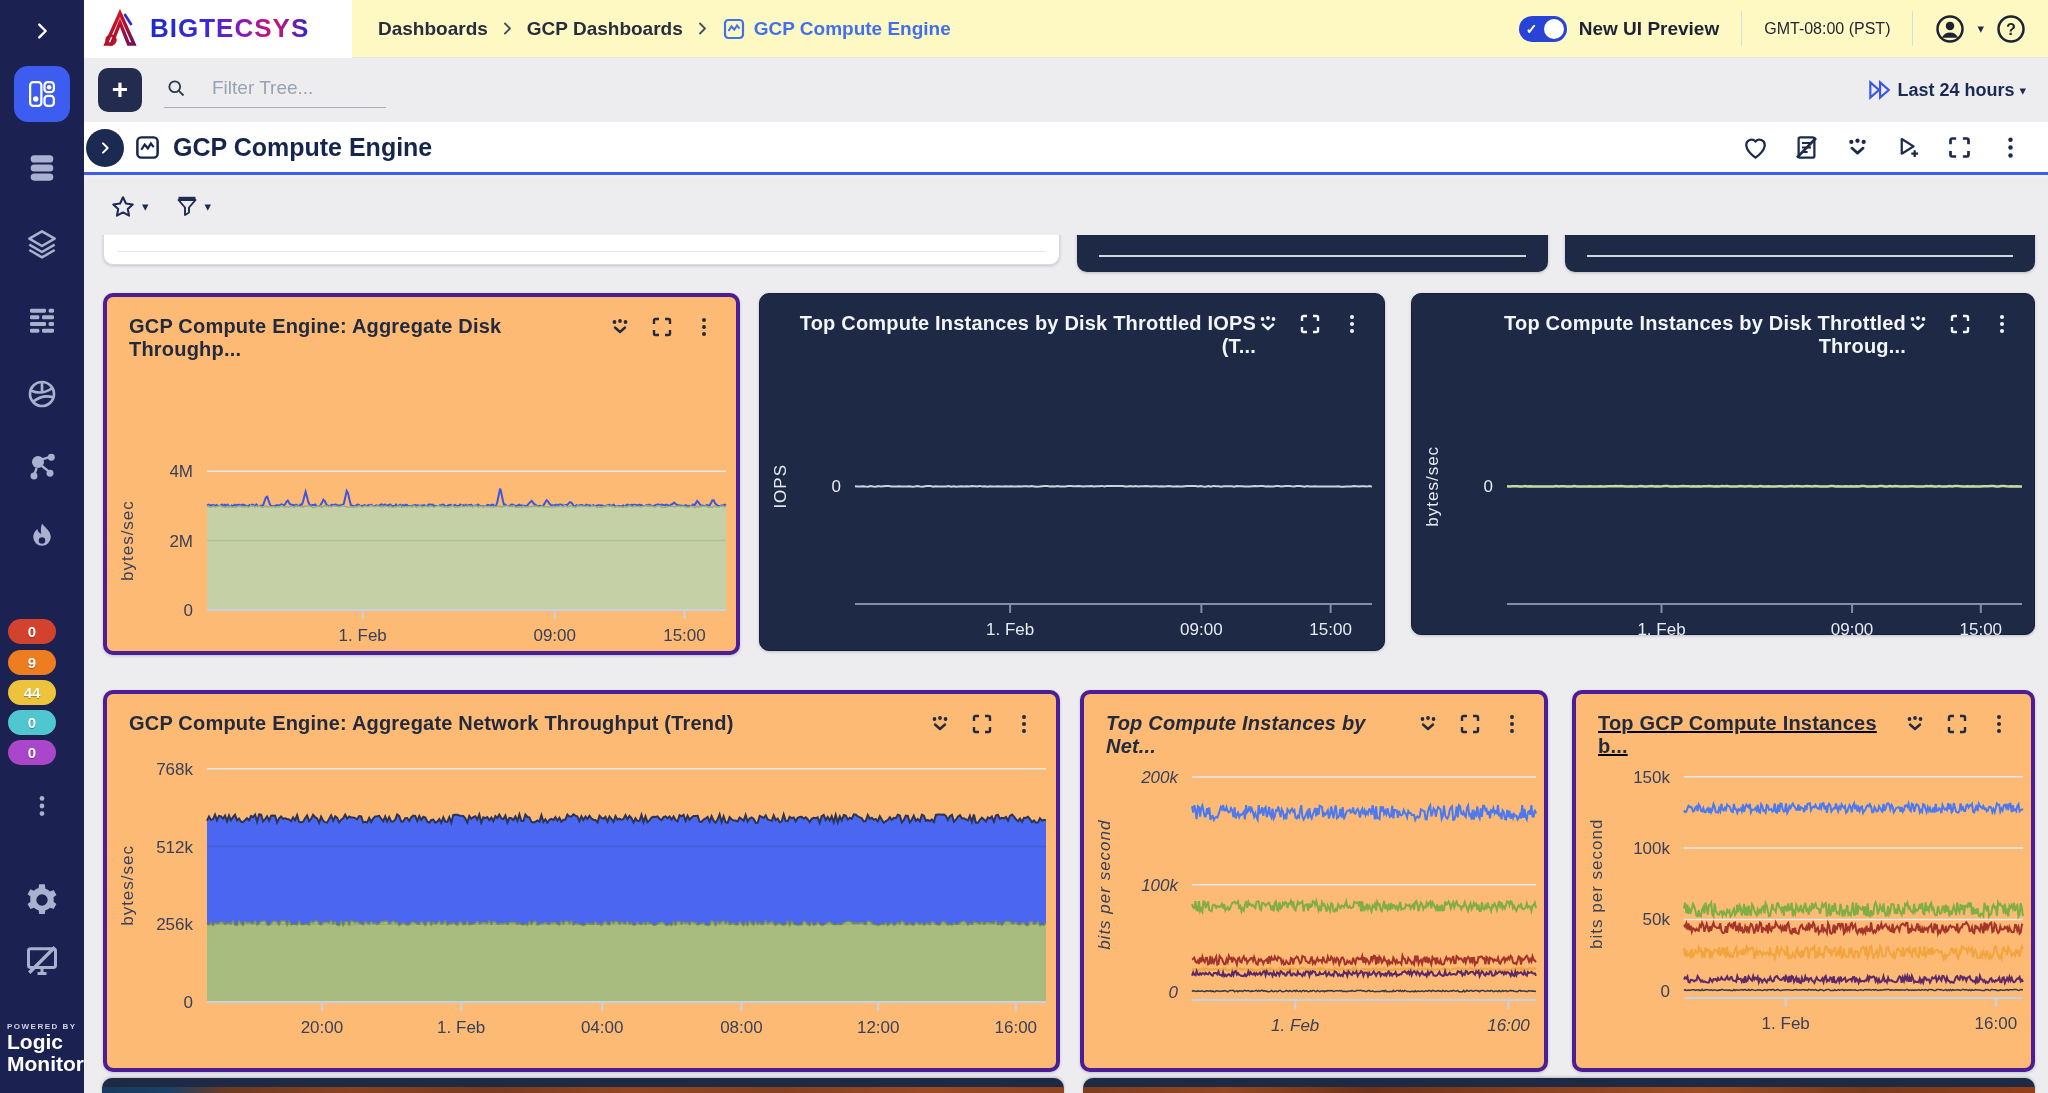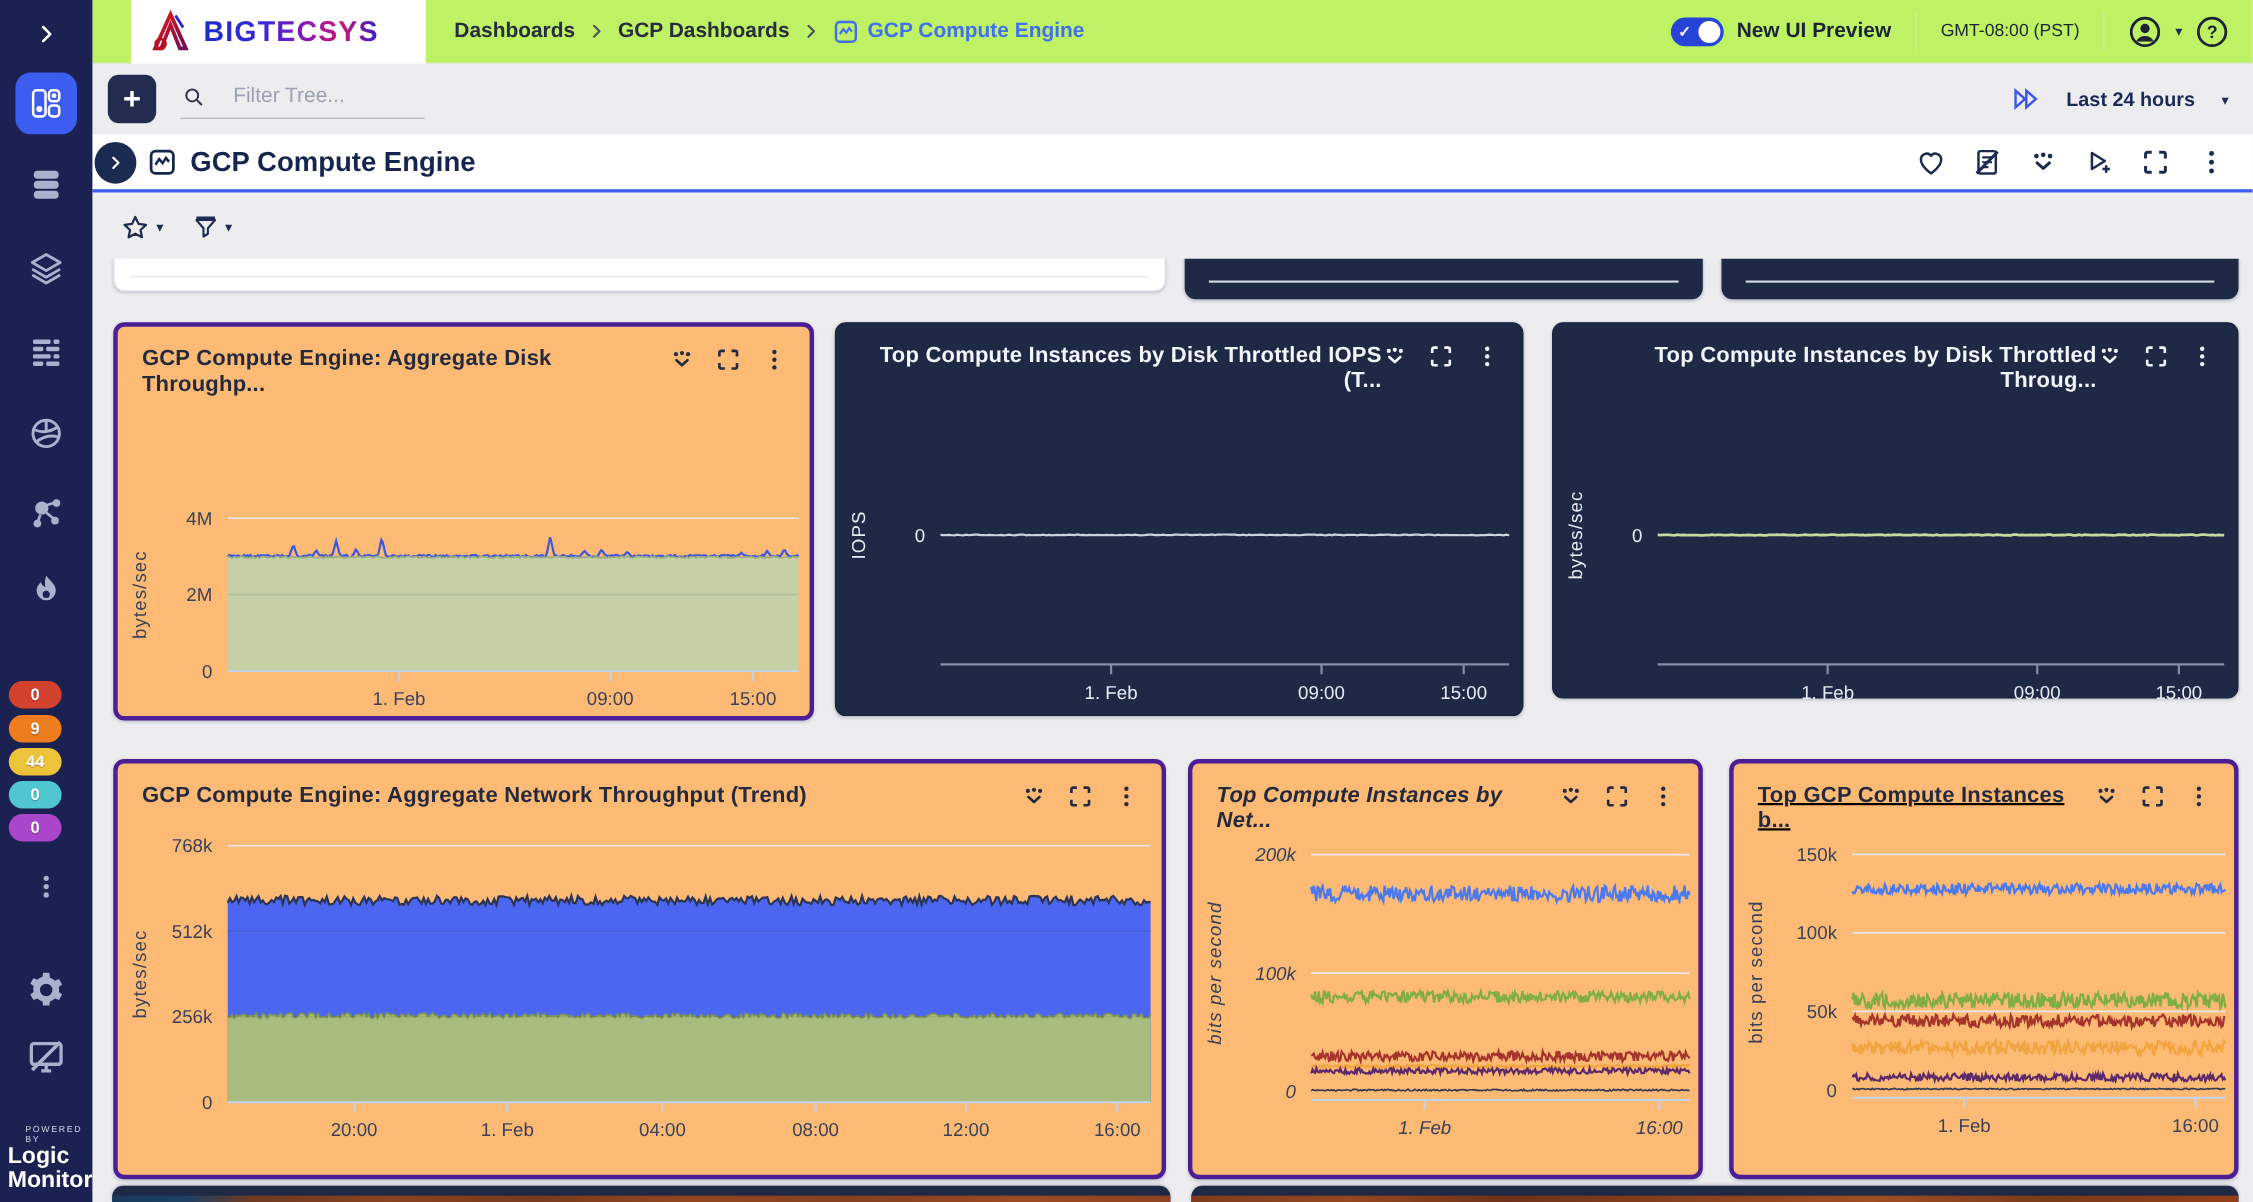--- a/index.html
+++ b/index.html
@@ -6,25 +6,25 @@
   html,body { width:2048px; height:1093px; overflow:hidden; }
   body { font-family:"Liberation Sans", sans-serif; background:#eef0f2; position:relative; }
 
   
   .sidebar { position:absolute; left:0; top:0; width:84px; height:1093px; background:var(--sidebar-bg,#1b2150); z-index:30; }
   .sb-item { position:absolute; left:0; width:84px; display:flex; justify-content:center; align-items:center; color:#a9b1cf; }
   .sb-chevron { top:14px; height:34px; }
   .sb-active-tile { position:absolute; left:14px; top:66px; width:56px; height:56px; background:var(--accent,#3e6cf6); border-radius:14px; display:flex; align-items:center; justify-content:center; }
   .badge { position:absolute; left:8px; width:48px; height:25px; border-radius:13px; color:#fff; font-size:15px; font-weight:bold; display:flex; align-items:center; justify-content:center; text-shadow:0 1px 1px rgba(0,0,0,.35); }
   .powered { position:absolute; left:7px; top:1022px; width:80px; overflow:hidden; color:#fff; }
-  .powered .pb { font-size:8px; letter-spacing:1.5px; font-weight:normal; color:#cfd4e6;margin-left:16px; }
+  .powered .pb { font-size:8px; letter-spacing:1.5px; font-weight:bold; color:#cfd4e6; }
   .powered .l1,.powered .l2 { font-size:21px; font-weight:800; line-height:1.05; white-space:nowrap; }
 
   
-  .topbar { position:absolute; left:84px; top:0; right:0; height:58px; background:#bef264; border-bottom:1px solid #e3e4e9; display:flex; align-items:center; z-index:20;padding-left:35px; }
+  .topbar { position:absolute; left:84px; top:0; right:0; height:58px; background:#fef9c3; border-bottom:1px solid #e3e4e9; display:flex; align-items:center; z-index:20; }
   .logo-box { width:268px; height:58px; background:#fff; display:flex; align-items:center; padding-left:16px; gap:10px; flex:none; }
   .brand { font-size:26px; font-weight:800; letter-spacing:1px;
            background:linear-gradient(90deg,#1c2ccc 0%,#3a28d8 35%,#8818bb 58%,#cc1577 78%,#3322cc 100%);
            -webkit-background-clip:text; background-clip:text; color:#2531d4; -webkit-text-fill-color:transparent; }
   @supports not ((-webkit-background-clip:text) or (background-clip:text)) { .brand { color:#2531d4; } }
   .crumbs { display:flex; align-items:center; gap:12px; padding-left:26px; font-size:19px; font-weight:600; color:#272d3e; }
   .crumb-link { color:#4170ee; display:flex; align-items:center; gap:8px; }
   .topbar-right { margin-left:auto; display:flex; align-items:center; height:100%; }
   .tr-seg { display:flex; align-items:center; gap:12px; padding:0 22px; height:60%; }
   .tr-seg + .tr-seg { border-left:1px solid #d9dbe2; }
@@ -34,21 +34,21 @@
   .tr-label { font-size:19px; font-weight:600; color:#1d2335; }
   .tz { font-size:16px; font-weight:500; color:#1d2335; }
   .caret { font-size:13px; color:#1d2b52; }
 
   
   .filter-row { position:absolute; left:84px; top:58px; right:0; height:64px; background:#ededf0; display:flex; align-items:center; z-index:19; }
   .add-btn { width:44px; height:44px; margin-left:14px; background:#232c4e; border-radius:10px; color:#fff; font-size:28px; font-weight:bold; display:flex; align-items:center; justify-content:center; line-height:1; }
   .tree-search { display:flex; align-items:center; gap:26px; margin-left:22px; border-bottom:1px solid #a9aeba; padding:4px 2px 8px 2px; width:222px; }
   .tree-search input { border:none; outline:none; background:transparent; font-size:19px; color:#3a4052; width:170px; font-family:"Liberation Sans",sans-serif; }
   .tree-search input::placeholder { color:#9aa2b2; }
-  .range-group { margin-left:auto; display:flex; align-items:center; gap:24px; padding-right:22px; }
+  .range-group { margin-left:auto; display:flex; align-items:center; gap:5px; padding-right:22px; }
   .range-label { font-size:18px; font-weight:600; color:#1b2a55; }
 
   
   .title-row { position:absolute; left:84px; top:122px; right:0; height:53px; background:#fff; border-bottom:3px solid var(--accent,#3d5cf0); display:flex; align-items:center; z-index:18; }
   .collapse-pill { position:absolute; left:2px; top:7px; width:38px; height:38px; background:#1b2a50; border-radius:19px; display:flex; align-items:center; justify-content:center; color:#fff; }
   .page-title { font-size:25px; font-weight:600; color:#15254d; margin-left:12px; }
   .title-icons { margin-left:auto; display:flex; align-items:center; gap:24px; padding-right:24px; color:#1b2a4e; }
 
   
   .actions-row { position:absolute; left:84px; top:178px; right:0; height:57px; background:#ededf0; display:flex; align-items:center; gap:26px; padding-left:26px; color:#1e2b52; z-index:17; }

